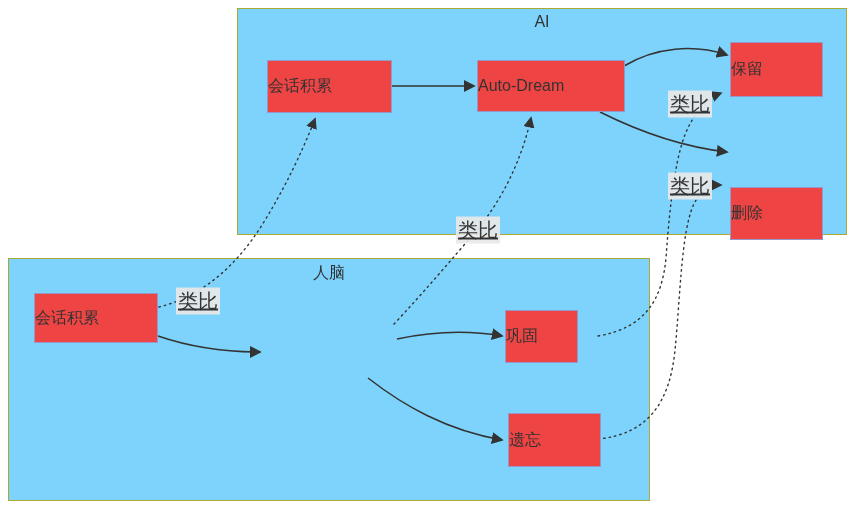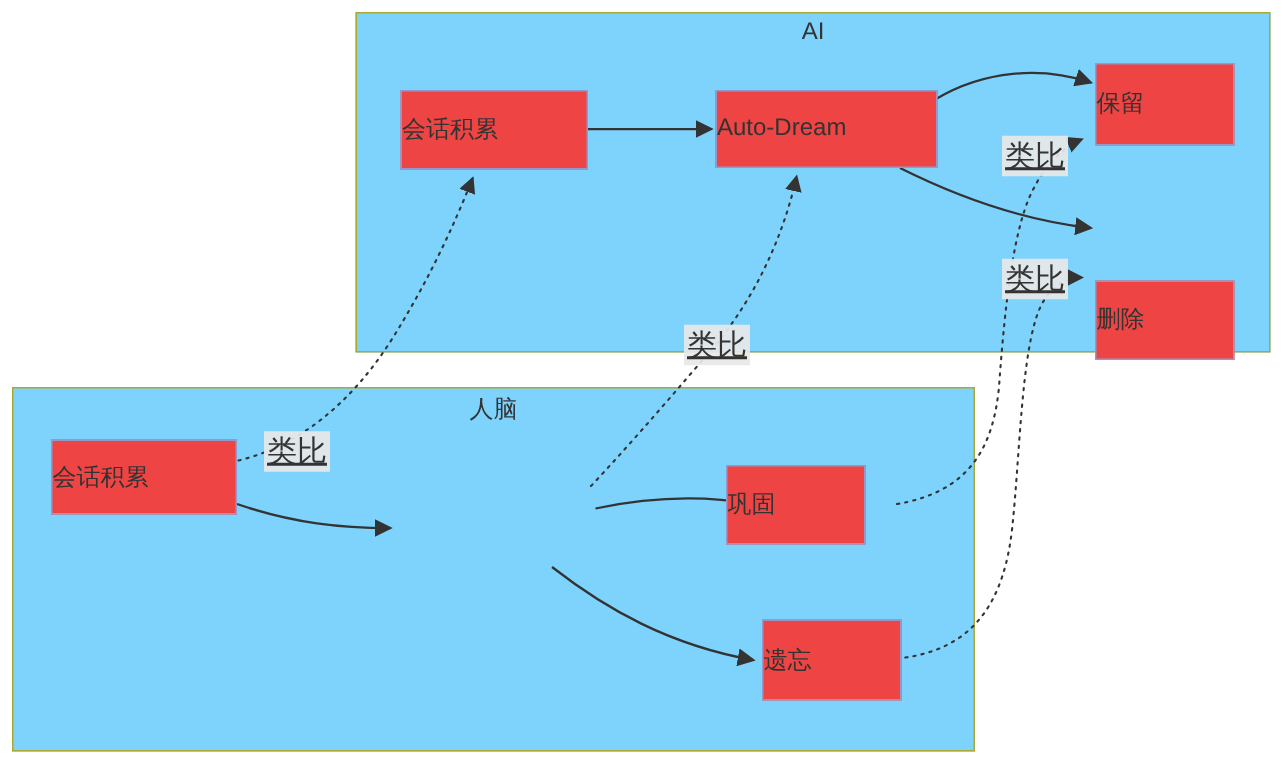--- a/index.html
+++ b/index.html
@@ -68,21 +68,21 @@
   </div>
   <div class="node" style="left:730px;top:42px;width:93px;height:55px;">
     <span>保留</span>
   </div>
   <div class="node" style="left:730px;top:147px;width:93px;height:53px;margin-top:40px;">
     <span>删除</span>
   </div>
   <div class="node" style="left:34px;top:293px;width:124px;height:50px;">
     <span>会话积累</span>
   </div>
-  <div class="node" style="left:484px;top:310px;width:93px;height:53px;">
+  <div class="node" style="left:505px;top:310px;width:73px;height:53px;">
     <span>巩固</span>
   </div>
   <div class="node" style="left:508px;top:413px;width:93px;height:54px;">
     <span>遗忘</span>
   </div>
 
   <div class="edge-label" style="left:198px;top:301px;">类比</div>
   <div class="edge-label" style="left:478px;top:230px;">类比</div>
   <div class="edge-label" style="left:690px;top:104px;">类比</div>
   <div class="edge-label" style="left:690px;top:186px;">类比</div>

